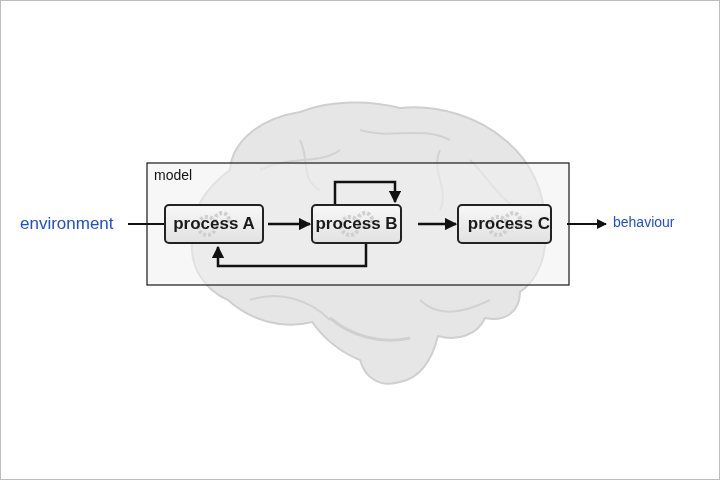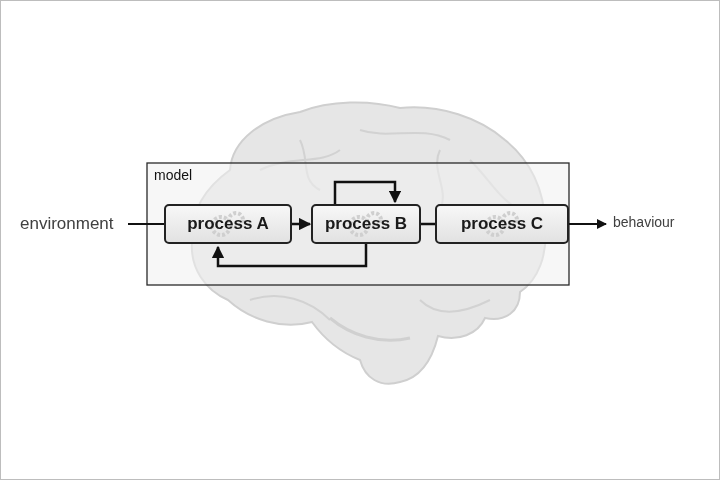--- a/index.html
+++ b/index.html
@@ -1,20 +1,20 @@
 <!DOCTYPE html>
 <html><head>
   <meta charset="utf-8">
   <style>
     html, body { margin: 0; padding: 0; background: #ffffff; }
     body { width: 720px; height: 480px; position: relative; overflow: hidden; font-family: "Liberation Sans", sans-serif; }
     .frame { position: absolute; left: 0; top: 0; width: 718px; height: 478px; border: 1px solid #bdbdbd; }
     svg { position: absolute; left: 0; top: 0; }
     .lbl { font-family: "Liberation Sans", sans-serif; fill: #111; }
-    .html-text { position: absolute; font-family: "Liberation Sans", sans-serif; color: #404040; white-space: nowrap; }
+    .html-text { position: absolute; font-family: "Liberation Sans", sans-serif; color: #1d4ed8; white-space: nowrap; }
     .proc { position: absolute; height: 40px; border: 2px solid #222; border-radius: 5px;
             background: linear-gradient(#f7f7f7, #e2e2e2); box-sizing: border-box;
             display: flex; align-items: center; justify-content: center; }
     .proc-label { position: relative; font-weight: bold; font-size: 17px; color: #1a1a1a; z-index: 2; }
     .gears { position: absolute; left: 50%; top: 50%; transform: translate(-50%, -50%); z-index: 1; }
   </style>
 </head>
 <body>
 
 <div class="frame"></div>
@@ -39,35 +39,35 @@
   <line x1="268" y1="224" x2="310" y2="224" stroke="#111" stroke-width="2.5" marker-end="url(#arrow)"></line>
   <polyline points="335,204 335,182 395,182 395,202" fill="none" stroke="#111" stroke-width="2.5" marker-end="url(#arrow)"></polyline>
   <polyline points="366,244 366,266 218,266 218,247" fill="none" stroke="#111" stroke-width="2.5" marker-end="url(#arrow)"></polyline>
   <line x1="418" y1="224" x2="456" y2="224" stroke="#111" stroke-width="2.5" marker-end="url(#arrow)"></line>
   <line x1="567" y1="224" x2="606" y2="224" stroke="#111" stroke-width="2" marker-end="url(#arrow)"></line>
 </svg>
 
 <div class="html-text" style="left:20px; top:214px; font-size:17px;">environment</div>
 <div class="html-text" style="left:613px; top:214px; font-size:14px;">behaviour</div>
 
-<div class="proc" style="left:164px; top:204px; width:128px;">
+<div class="proc" style="left:164px; top:204px; width:100px;">
   <svg class="gears" width="50" height="32" viewBox="0 0 50 32">
     <circle cx="18" cy="18" r="9" fill="none" stroke="#cfcfcf" stroke-width="4" stroke-dasharray="3 2"></circle>
     <circle cx="33" cy="12" r="7" fill="none" stroke="#cfcfcf" stroke-width="4" stroke-dasharray="3 2"></circle>
   </svg>
   <span class="proc-label">process A</span>
 </div>
 
-<div class="proc" style="left:311px; top:204px; width:110px;text-align:center;">
+<div class="proc" style="left:311px; top:204px; width:91px;text-align:center;">
   <svg class="gears" width="50" height="32" viewBox="0 0 50 32">
     <circle cx="18" cy="18" r="9" fill="none" stroke="#cfcfcf" stroke-width="4" stroke-dasharray="3 2"></circle>
     <circle cx="33" cy="12" r="7" fill="none" stroke="#cfcfcf" stroke-width="4" stroke-dasharray="3 2"></circle>
   </svg>
   <span class="proc-label">process B</span>
 </div>
 
-<div class="proc" style="left:435px; top:204px; width:134px;">
+<div class="proc" style="left:457px; top:204px; width:95px;justify-content:flex-end;">
   <svg class="gears" width="50" height="32" viewBox="0 0 50 32">
     <circle cx="18" cy="18" r="9" fill="none" stroke="#cfcfcf" stroke-width="4" stroke-dasharray="3 2"></circle>
     <circle cx="33" cy="12" r="7" fill="none" stroke="#cfcfcf" stroke-width="4" stroke-dasharray="3 2"></circle>
   </svg>
   <span class="proc-label">process C</span>
 </div>
 
 </body></html>

